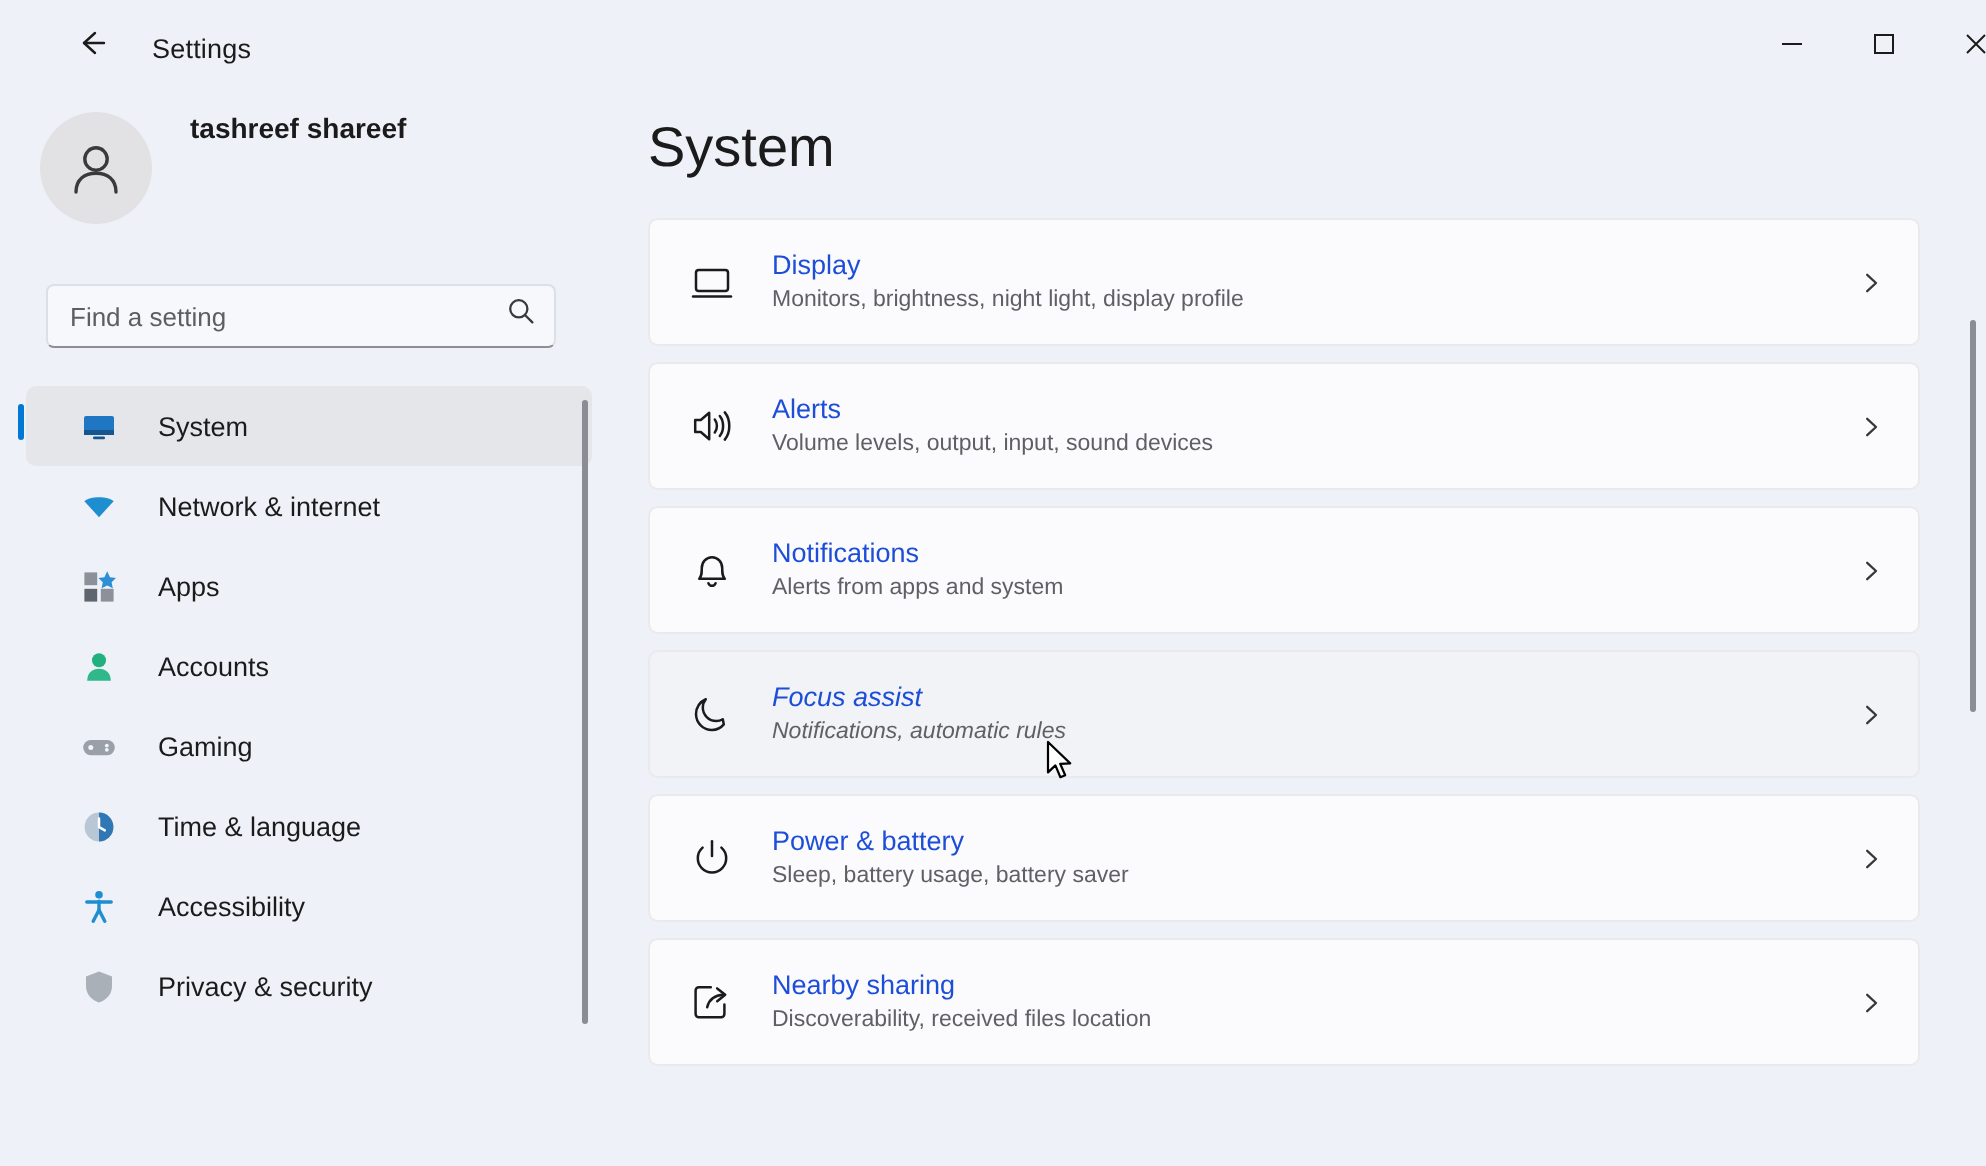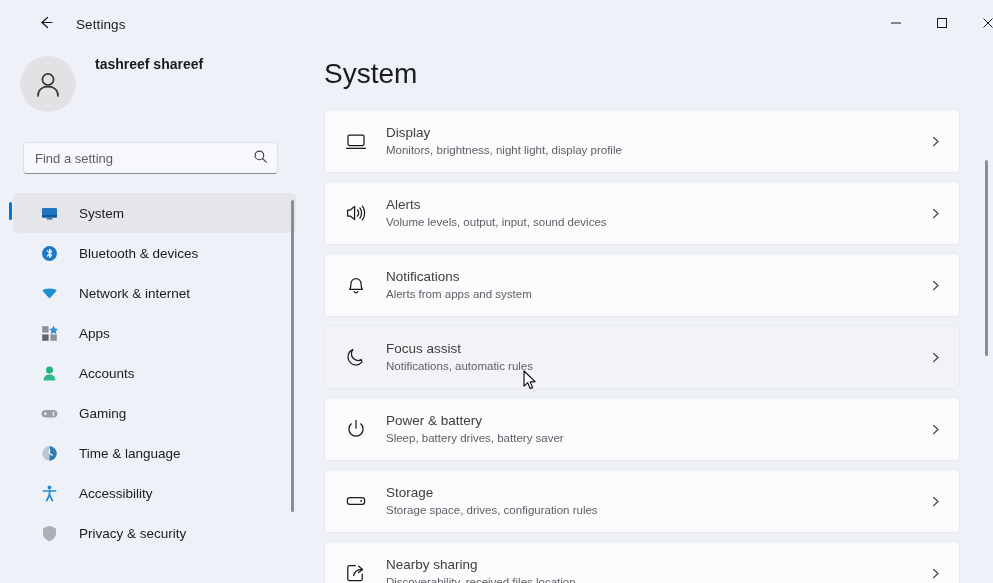--- a/index.html
+++ b/index.html
@@ -168,32 +168,32 @@
     position: relative;
     margin: 0 33px 8px 14px;
     height: 64px;
     background: #fbfbfd;
     border: 1px solid #eaeaec;
     border-radius: 5px;
     display: flex;
     align-items: center;
     cursor: pointer;
   }
-  .card.hovered { background: #f2f3f6; }
+  .card.hovered { background: #f2f3f6; font-style: italic; }
   .card-icon {
     width: 28px;
     margin-left: 17px;
     display: flex; align-items: center; justify-content: center;
     flex: none;
     color: #1b1b1b;
   }
   .card-text { margin-left: 16px; }
   .card-title {
     font-size: 13.5px;
-    color: #404040;
+    color: #1d4ed8;
     line-height: 17px;
   }
   .card-sub {
     font-size: 11.5px;
     color: #5f5f64;
     line-height: 16px;
     margin-top: 1px;
   }
   .chev {
     position: absolute;
@@ -286,29 +286,20 @@
         <span class="navicon">
           <svg width="19" height="19" viewBox="0 0 19 19">
             <rect x="2" y="4" width="15" height="9.5" rx="1" fill="#1f77c4"></rect>
             <rect x="2" y="11" width="15" height="2.5" fill="#15568f"></rect>
             <rect x="6.5" y="14.3" width="6" height="1.3" rx="0.6" fill="#15568f"></rect>
           </svg>
         </span>
         <span class="navlabel">System</span>
       </div>
 
-      <div class="navitem">
-        <span class="navicon">
-          <svg width="19" height="19" viewBox="0 0 19 19">
-            <circle cx="9.5" cy="9.5" r="7.4" fill="#1f77c4"></circle>
-            <path d="M7.2 6.6 L11.6 11.3 L9.5 13.4 V5.4 L11.6 7.5 L7.2 12.2" fill="none" stroke="#fff" stroke-width="1.1" stroke-linejoin="round" stroke-linecap="round"></path>
-          </svg>
-        </span>
-        <span class="navlabel">Bluetooth &amp; devices</span>
-      </div>
 
       <div class="navitem">
         <span class="navicon">
           <svg width="19" height="19" viewBox="0 0 19 19">
             <path d="M2.2 6.6 C5 3.9 14 3.9 16.8 6.6 L9.5 14.6 Z" fill="#1f8ed0"></path>
           </svg>
         </span>
         <span class="navlabel">Network &amp; internet</span>
       </div>
 
@@ -465,46 +456,29 @@
 
       <div class="card">
         <span class="card-icon">
           <svg width="22" height="22" viewBox="0 0 22 22" fill="none" stroke="#1b1b1b" stroke-width="1.25" stroke-linecap="round">
             <path d="M6.3 5.8 A7.1 7.1 0 1 0 15.7 5.8"></path>
             <path d="M11 2.6 V10"></path>
           </svg>
         </span>
         <div class="card-text">
           <div class="card-title">Power &amp; battery</div>
-          <div class="card-sub">Sleep, battery drives, battery saver</div>
+          <div class="card-sub">Sleep, battery usage, battery saver</div>
         </div>
         <span class="chev">
           <svg width="13" height="13" viewBox="0 0 13 13" fill="none" stroke="#37373b" stroke-width="1.15">
               <path d="M4.6 2.4 L9 6.5 L4.6 10.6" stroke-linecap="round" stroke-linejoin="round"></path>
             </svg>
         </span>
       </div>
 
-      <div class="card">
-        <span class="card-icon">
-          <svg width="22" height="22" viewBox="0 0 22 22" fill="none" stroke="#1b1b1b" stroke-width="1.25">
-            <rect x="2.4" y="7.6" width="17.2" height="6.8" rx="2.4"></rect>
-            <circle cx="16.2" cy="11" r="0.9" fill="#1b1b1b" stroke="none"></circle>
-          </svg>
-        </span>
-        <div class="card-text">
-          <div class="card-title">Storage</div>
-          <div class="card-sub">Storage space, drives, configuration rules</div>
-        </div>
-        <span class="chev">
-          <svg width="13" height="13" viewBox="0 0 13 13" fill="none" stroke="#37373b" stroke-width="1.15">
-              <path d="M4.6 2.4 L9 6.5 L4.6 10.6" stroke-linecap="round" stroke-linejoin="round"></path>
-            </svg>
-        </span>
-      </div>
 
       <div class="card">
         <span class="card-icon">
           <svg width="22" height="22" viewBox="0 0 22 22" fill="none" stroke="#1b1b1b" stroke-width="1.25" stroke-linejoin="round" stroke-linecap="round">
             <path d="M10.4 3.6 H4.4 A1.6 1.6 0 0 0 2.8 5.2 V17 A1.6 1.6 0 0 0 4.4 18.6 H15.6 A1.6 1.6 0 0 0 17.2 17 V12.2"></path>
             <path d="M8.6 13.6 C9.6 9.4 12.6 7.6 16.8 7.4"></path>
             <path d="M13.6 4.2 L17.6 7.4 L13.6 10.6"></path>
           </svg>
         </span>
         <div class="card-text">

